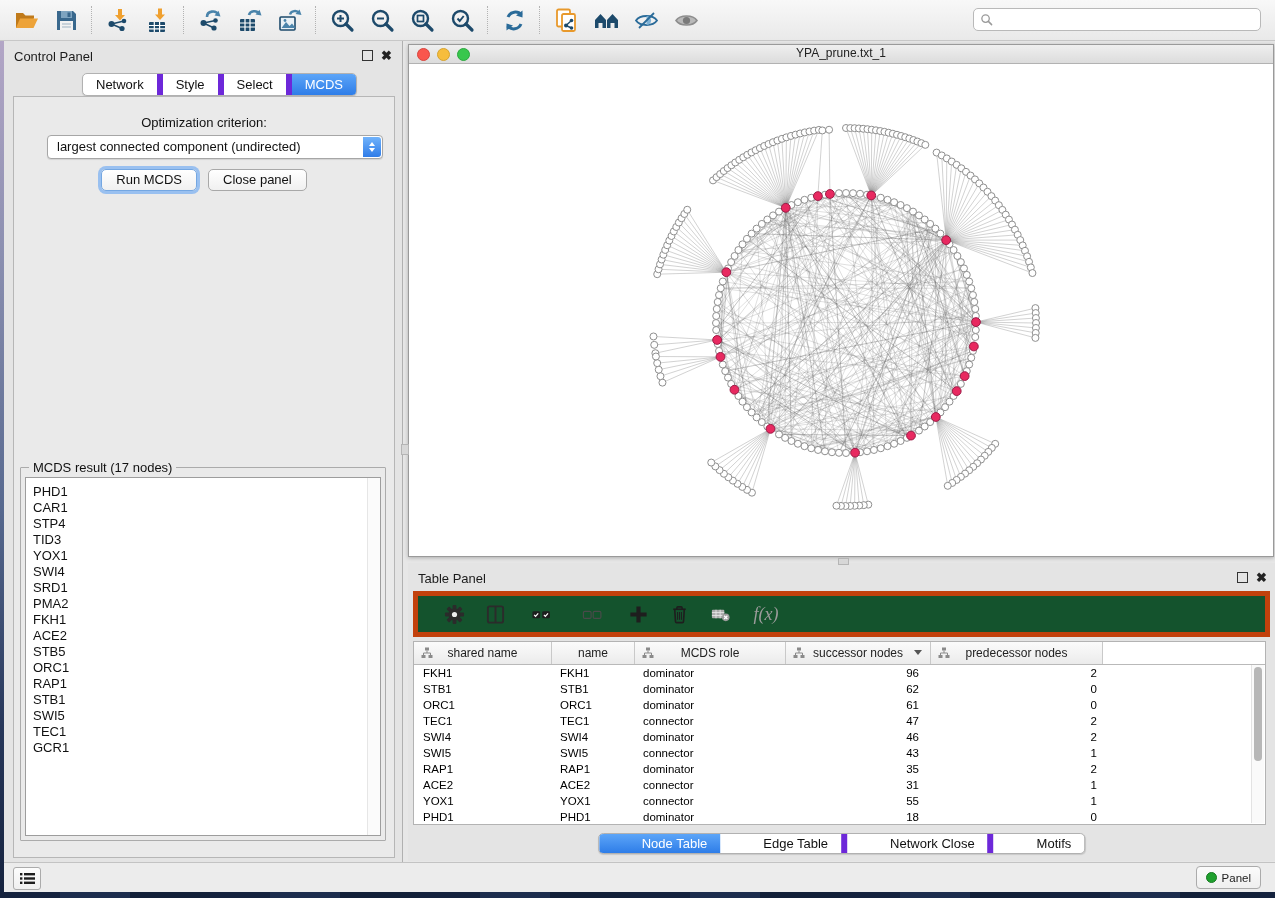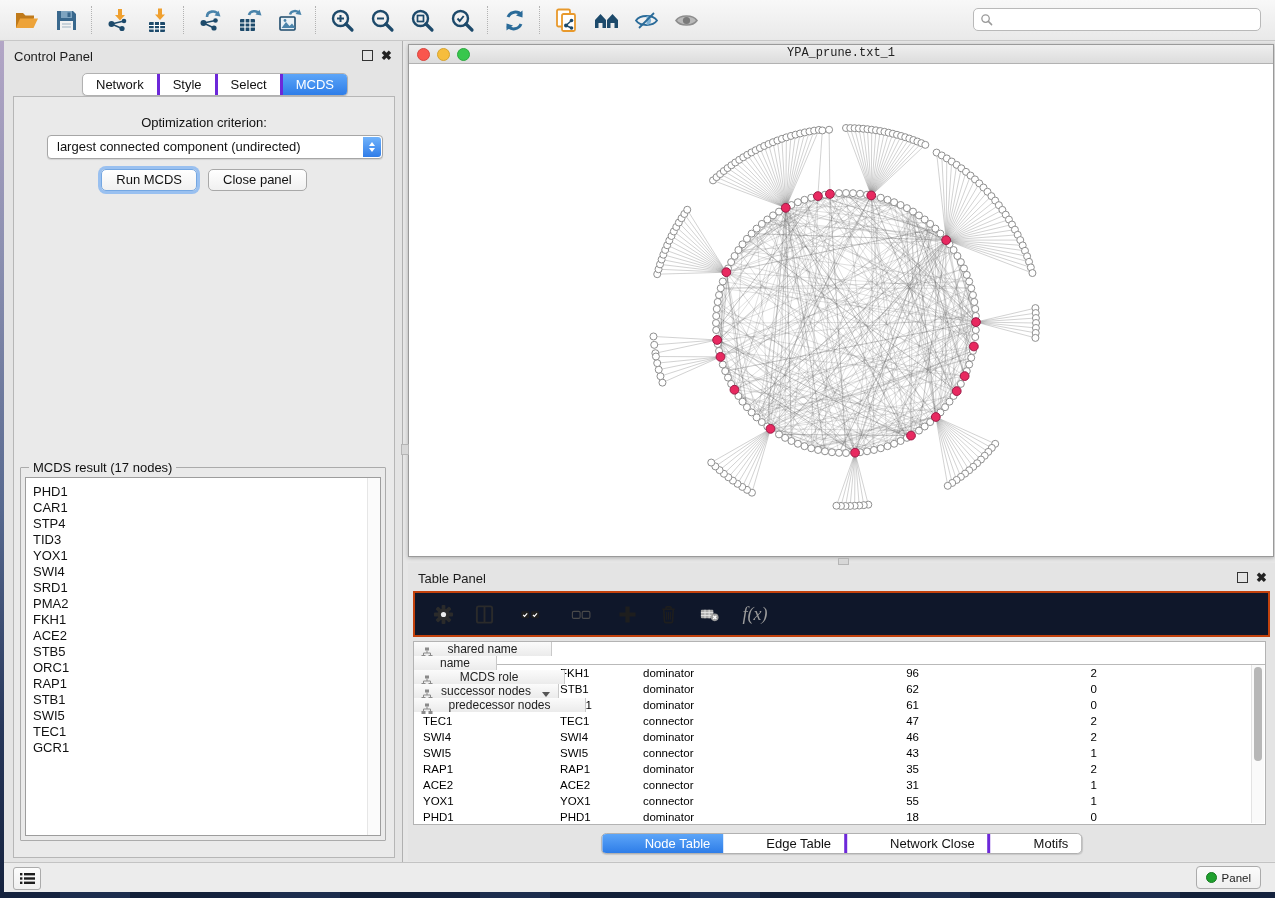--- a/index.html
+++ b/index.html
@@ -30,21 +30,21 @@
   .control-panel{position:absolute;left:4px;top:41px;width:398px;height:821px;background:#e4e4e4;
     border-right:1px solid #b0b0b0;z-index:2;}
   .panel-title{position:absolute;left:10px;top:8px;font-size:13px;color:#1c1c1c;}
   .panel-ctl{position:absolute;top:9px;display:flex;gap:8px;align-items:center;}
   .cp-ctl{right:10px;}
   .float-glyph{width:9px;height:9px;border:1.5px solid #333;display:inline-block;}
   .close-glyph{font-size:13px;font-weight:bold;color:#222;line-height:11px;}
 
   .seg-group{display:inline-flex;border:1px solid #b1b1b1;border-radius:5px;background:#fff;overflow:hidden;
     box-shadow:0 1px 1px rgba(0,0,0,.12);}
-  .seg{padding:0 13px;line-height:21px;font-size:13px;color:#111;border-right:3px solid #6d28d9;white-space:nowrap;}
+  .seg{padding:0 13px;line-height:21px;font-size:13px;color:#111;border-right:6px solid #6d28d9;white-space:nowrap;}
   .seg:last-child{border-right:none;}
   .seg.active{background:linear-gradient(#5ca5f8,#2e7de8);color:#fff;border-right:none;}
   .cp-tabs{position:absolute;left:78px;top:32px;}
 
   .cp-inner{position:absolute;left:9px;top:55px;width:380px;height:760px;background:#eaeaea;border:1px solid #b6b6b6;}
   .opt-label{position:absolute;top:18px;width:100%;text-align:center;font-size:13px;color:#111;}
   .combo{position:absolute;left:33px;top:38px;width:310px;height:22px;background:#fff;border:1px solid #a6a6a6;
     border-radius:4px;box-shadow:0 1px 1px rgba(0,0,0,.10);padding-left:24px;}
   .combo-text{position:absolute;left:9px;top:3px;font-size:13px;color:#111;white-space:nowrap;}
   .combo-btn{position:absolute;right:1px;top:1px;bottom:1px;width:18px;border-radius:0 3px 3px 0;
@@ -59,45 +59,45 @@
 
   .result-group{position:absolute;left:6px;top:370px;width:364px;height:372px;border:1px solid #ababab;border-radius:1px;}
   .group-title{position:absolute;top:-8px;left:8px;background:#eaeaea;padding:0 4px;font-size:13px;color:#111;white-space:nowrap;}
   .result-list{position:absolute;left:4px;right:4px;top:9px;bottom:4px;background:#fff;border:1px solid #9d9d9d;
     overflow:hidden;}
   .result-items{padding:6px 0 0 7px;font-size:13px;line-height:16px;color:#111;}
   .list-scroll{position:absolute;right:0;top:0;bottom:0;width:12px;background:#fbfbfb;border-left:1px solid #e6e6e6;}
 
   
   .network-window{position:absolute;left:408px;top:44px;width:866px;height:513px;background:#fff;
-    border:1px solid #9a9a9a;box-sizing:border-box;z-index:2;box-shadow:0 1px 4px rgba(0,0,0,.25);font-family:Liberation Mono, monospace;}
+    border:1px solid #9a9a9a;box-sizing:border-box;z-index:2;box-shadow:0 1px 4px rgba(0,0,0,.25);}
   .nw-titlebar{height:18px;background:linear-gradient(#efefef,#dcdcdc);border-bottom:1px solid #b2b2b2;position:relative;}
   .tl{position:absolute;top:3px;width:11px;height:11px;border-radius:50%;}
   .tl.red{left:8px;background:#f9564d;border:0.5px solid #d8453e;}
   .tl.yellow{left:28px;background:#f6bd3c;border:0.5px solid #d6a32f;}
   .tl.green{left:48px;background:#38c74d;border:0.5px solid #2ca83f;}
   .nw-title{width:100%;text-align:center;font-size:12px;line-height:17px;color:#222;}
   #graph-svg{position:absolute;left:0;top:18px;}
 
   
   .vsplit-handle{position:absolute;left:401px;top:444px;width:6px;height:9px;background:#d7d7d7;border:1px solid #b5b5b5;z-index:3;}
   .hsplit-handle{position:absolute;left:838px;top:558px;width:9px;height:5px;background:#d7d7d7;border:1px solid #b5b5b5;z-index:3;}
 
   
   .table-panel{position:absolute;left:408px;top:563px;width:867px;height:298px;background:#e4e4e4;z-index:2;}
   .tp-ctl{right:8px;}
-  .tp-toolbar{position:absolute;left:5px;top:28px;right:5px;height:46px;background:#0f172a;border:2px solid #c2410c;
-    display:flex;align-items:center;gap:17px;padding-left:16px;box-sizing:border-box;}
+  .tp-toolbar{position:absolute;left:5px;top:28px;right:5px;height:46px;background:#14532d;border:5px solid #c2410c;
+    display:flex;align-items:center;gap:17px;padding-left:24px;box-sizing:border-box;}
   .tp-btn{display:flex;align-items:center;justify-content:center;width:24px;height:24px;}
   .tp-btn svg{width:21px;height:21px;}
   .tp-btn.wide{width:34px;}
   .fx{font-family:"Liberation Serif",serif;font-style:italic;font-size:18px;color:#9c9c9c;}
 
   .tp-table{position:absolute;left:5px;top:78px;right:9px;height:184px;background:#fff;border:1px solid #b3b3b3;box-sizing:border-box;}
-  .tp-header{display:flex;height:22px;border-bottom:1px solid #b9b9b9;font-size:12px;color:#222;flex-direction:column;}
+  .tp-header{display:flex;height:22px;border-bottom:1px solid #b9b9b9;font-size:12px;color:#222;}
   .th{background:linear-gradient(#fbfbfb,#ebebeb);border-right:1px solid #c9c9c9;display:flex;align-items:center;
     justify-content:center;position:relative;box-sizing:border-box;gap:5px;}
   .th .tree-ic{position:absolute;left:7px;top:5px;}
   .th-label{white-space:nowrap;}
   .sort-chev{position:absolute;right:8px;top:8px;width:0;height:0;border-left:4px solid transparent;border-right:4px solid transparent;border-top:5px solid #555;}
   .w0{width:138px;} .w1{width:83px;} .w2{width:151px;} .w3{width:145px;} .w4{width:172px;}
   .th-filler{flex:1;background:#fff;border-right:none;}
   .tp-rows{font-size:11.5px;color:#000;}
   .tr{display:flex;height:16px;line-height:16px;}
   .td{box-sizing:border-box;white-space:nowrap;overflow:hidden;}

